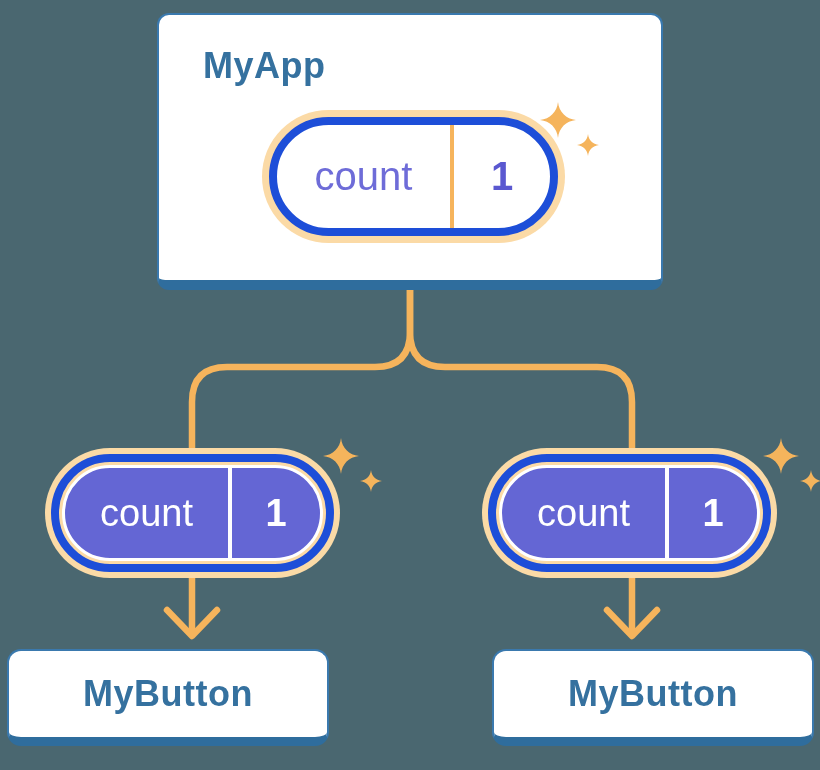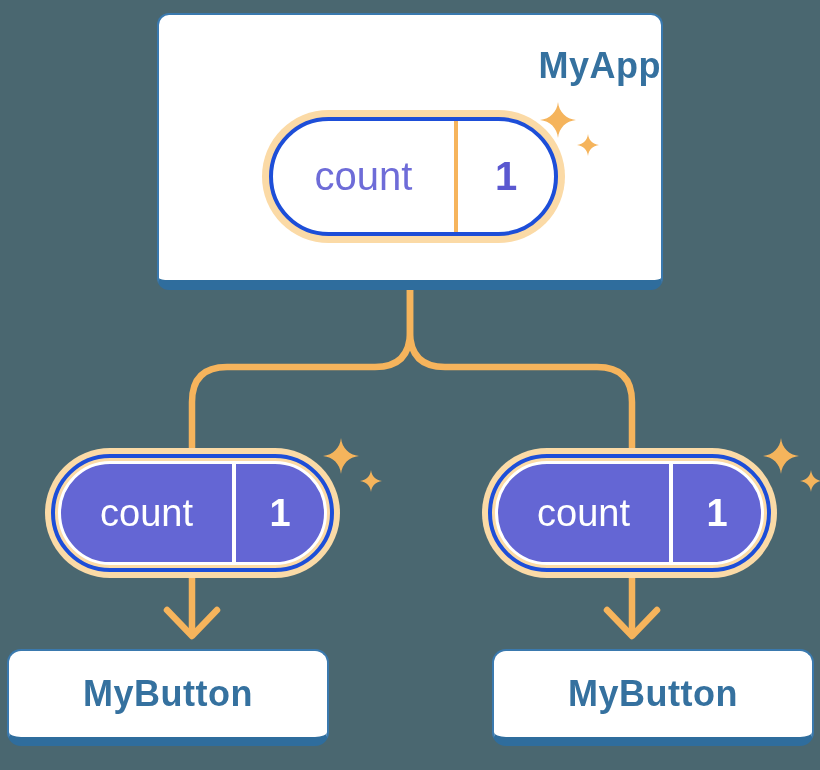--- a/index.html
+++ b/index.html
@@ -28,37 +28,37 @@
     border-bottom-width:9px;
     display:flex;align-items:center;justify-content:center;
   }
   .card.leaf.left{left:7px;top:649px;}
   .card.leaf.right{left:492px;top:649px;}
   .card-title{
     color:#35719f;
     font-size:36px;font-weight:600;letter-spacing:.5px;
   }
   .card.root .card-title{
-    display:block;text-align:right;margin-top:30px;
+    display:block;text-align:left;margin-top:30px;margin-left:44px;
   }
   
   .pill-glow{
     position:absolute;
     background:#fbdaa6;
     border-radius:999px;
     box-sizing:border-box;
   }
   .pill-glow.state{left:262px;top:110px;width:303px;height:133px;padding:7px;}
   .pill-glow.prop{width:295px;height:130px;padding:6px;}
   .pill-glow.prop.left{left:45px;top:448px;}
   .pill-glow.prop.right{left:482px;top:448px;}
 
   .pill-ring{
     width:100%;height:100%;
-    border:4px solid #1d4ed8;
+    border:8px solid #1d4ed8;
     border-radius:999px;
     box-sizing:border-box;
   }
   .pill-ring.state{
     background:#ffffff;
     display:flex;overflow:hidden;
   }
   .pill-ring.prop{
     background:#fbdaa6;
     padding:3px;

